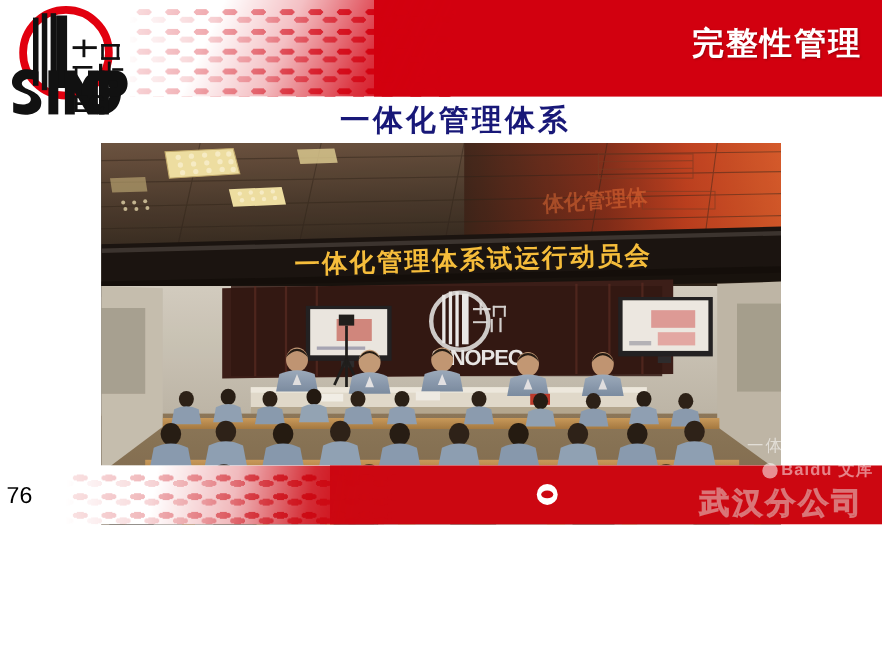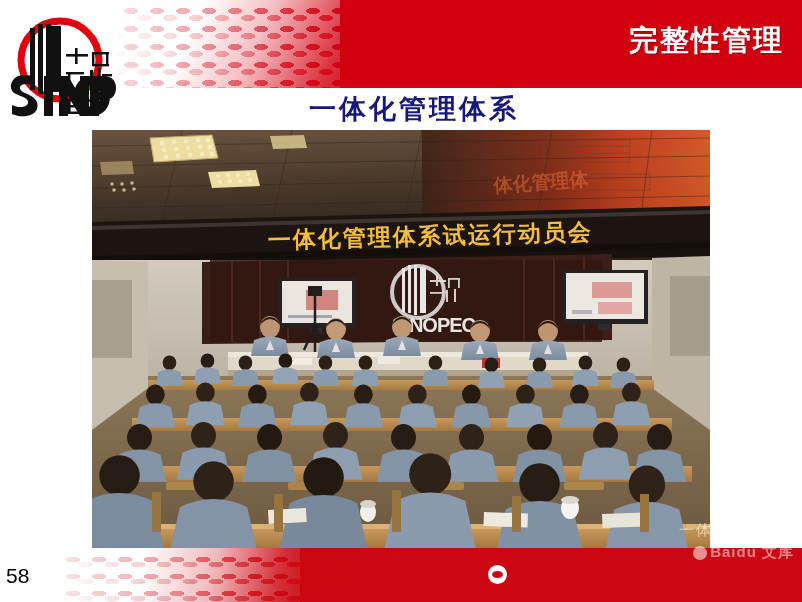--- a/index.html
+++ b/index.html
@@ -6,21 +6,21 @@
     margin: 0;
     padding: 0;
     background: #ffffff;
   }
   body {
     font-family: "Liberation Sans", "DejaVu Sans", sans-serif;
   }
   #slide {
     position: relative;
     width: 802px;
-    height: 602px;
+    height: 477px;
     background: #ffffff;
     overflow: hidden;
   }
 
   
   .header-band {
     position: absolute;
     left: 0;
     top: 0;
     width: 802px;
@@ -85,21 +85,21 @@
     letter-spacing: 2px;
     line-height: 36px;
     text-shadow: 1px 1px 2px rgba(0,0,0,0.25);
     white-space: nowrap;
   }
 
   
   .logo {
     position: absolute;
     left: 4px;
-    top: 14px;
+    top: 2px;
     width: 122px;
     height: 108px;
   }
   .logo svg { display: block; }
 
   
   .slide-title {
     position: absolute;
     left: 0;
     top: 92px;
@@ -730,22 +730,23 @@
     </svg>
   </div>
 
   <div class="footer-band">
     <div class="footer-red-solid"></div>
     <div class="footer-sweep"></div>
     <div class="footer-halftone"></div>
     <div class="footer-halftone2"></div>
   </div>
 
-  <div class="page-number">58</div>
+  <div class="page-number">76</div>
 
   <div class="wm-circle"></div>
+  <div class="wm-branch">武汉分公司</div>
   <div class="wm-hse">一体化管理体系</div>
   <div class="wm-baidu">
     <span class="paw"></span>
     <span>Baidu 文库</span>
   </div>
 
 </div>
 
 </body></html>

